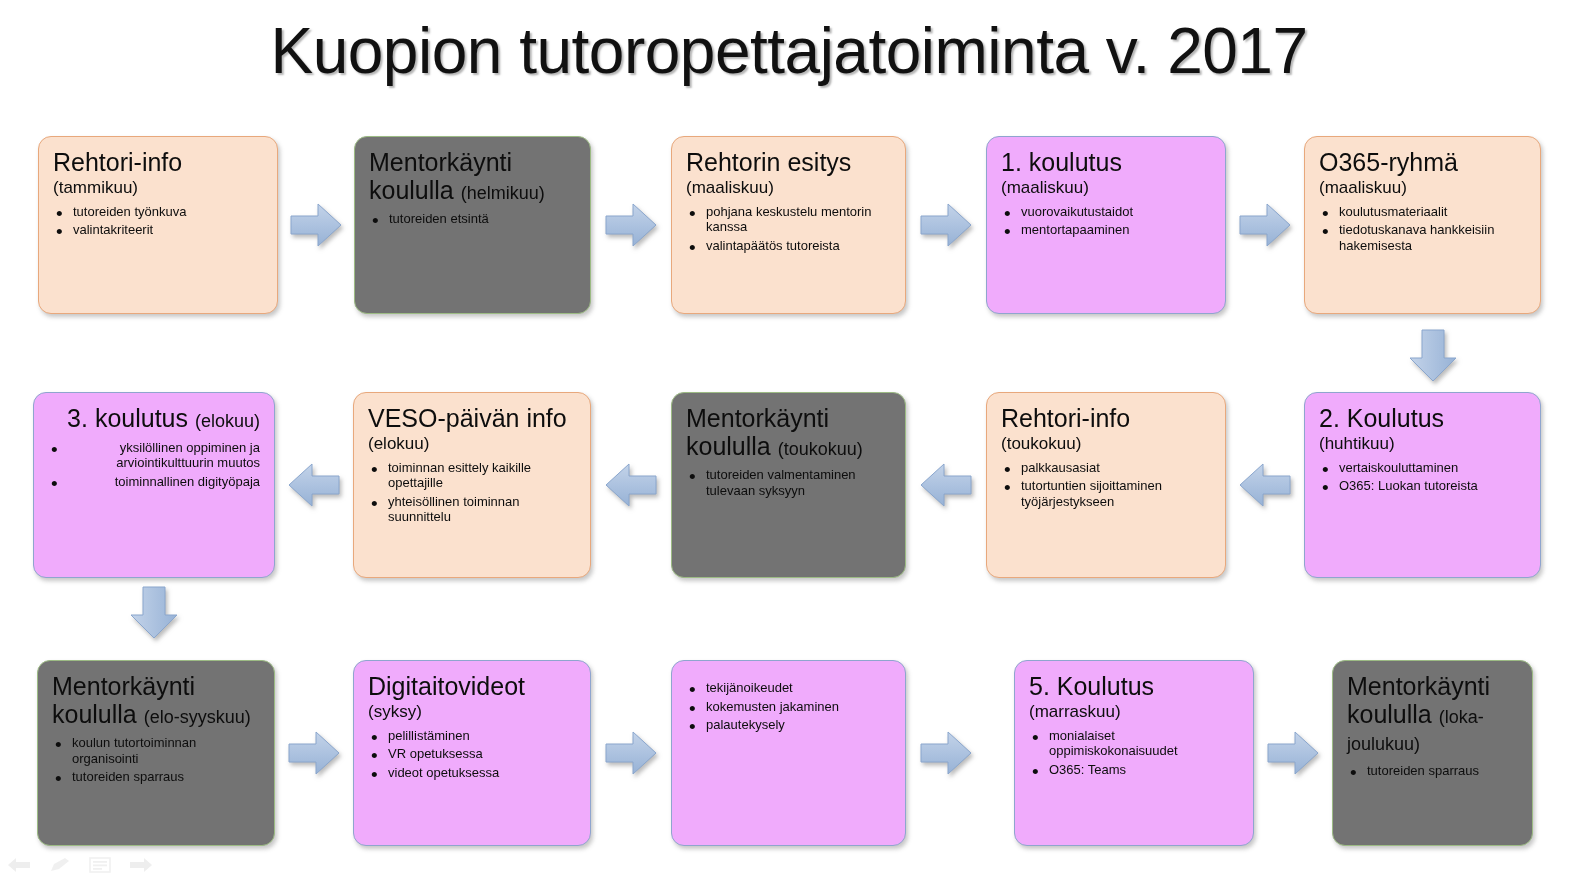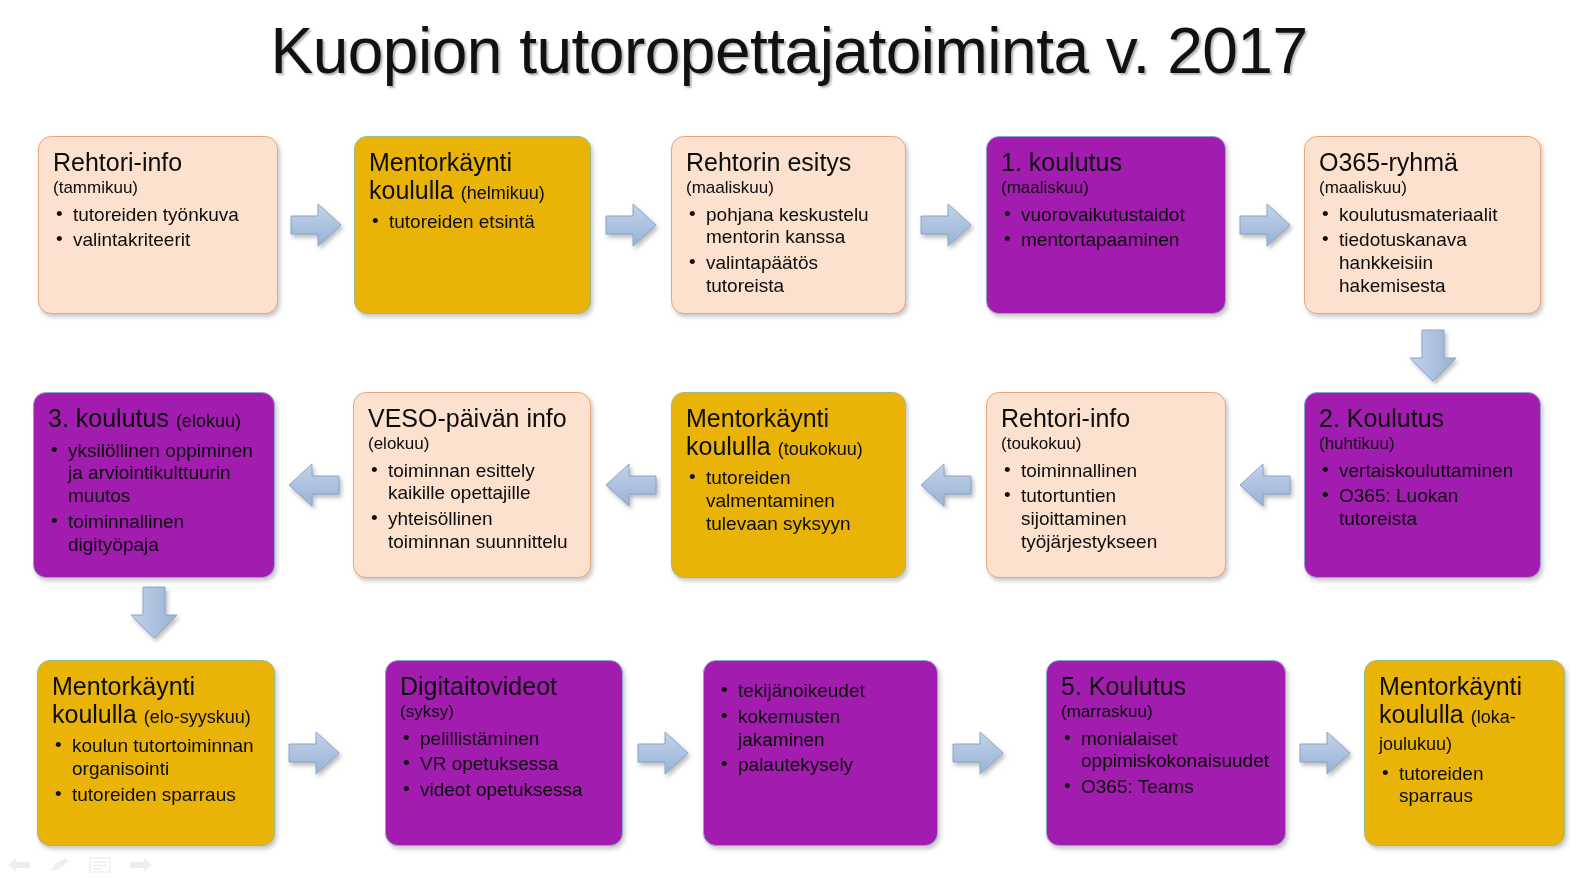--- a/index.html
+++ b/index.html
@@ -50,22 +50,22 @@
   
   .node {
     position: relative;
     border-radius: 13px;
     border: 1.2px solid;
     padding: 12px 14px 10px 14px;
     overflow: hidden;
     box-shadow: 2px 3px 4px rgba(130,130,130,0.45);
   }
   .node.peach { background: #fbe1ce; border-color: #e8a87c; }
-  .node.green { background: #eab308; border-color: #9cbb84; }
-  .node.blue  { background: #a21caf; border-color: #8fa5ce; }
+  .node.green { background: #737373; border-color: #9cbb84; }
+  .node.blue  { background: #f0abfc; border-color: #8fa5ce; }
 
   .node-title {
     font-size: 25px;
     font-weight: 400;
     color: #0d0d0d;
     line-height: 1.1;
     margin-bottom: 1px;
   }
   .node-title .mon-inline {
     font-size: 18px;
@@ -75,21 +75,21 @@
     color: #0d0d0d;
     line-height: 1.12;
     margin-bottom: 3px;
   }
   .bullets {
     list-style: none;
     margin-top: 7px;
   }
   .bullets li {
     position: relative;
-    font-size: 19px;
+    font-size: 13px;
     line-height: 1.2;
     color: #0d0d0d;
     padding-left: 20px;
     margin-bottom: 3px;
   }
   .bullets li::before {
     content: "\2022";
     position: absolute;
     left: 3px;
     top: -1px;
@@ -234,21 +234,21 @@
         <stop offset="0%" stop-color="#c3d3e9"></stop>
             <stop offset="100%" stop-color="#97b2d6"></stop>
           </linearGradient>
         </defs>
       <path d="M17 2 L39 2 L39 30 L51 30 L28 53 L5 30 L17 30 Z" fill="url(#agv1)" stroke="#8aa6cd" stroke-width="1"></path>
     </svg>
   </div>
 
   <div class="row" id="row2">
 
-    <div class="node blue" style="margin-left:33px; width:242px; height:186px;">
+    <div class="node blue" style="margin-left:33px; width:242px; height:186px;text-align:right;">
       <div class="node-title">
         <span>3. koulutus</span>
         <span class="mon-inline">(elokuu)</span>
       </div>
       <ul class="bullets">
         <li>yksilöllinen oppiminen ja arviointikulttuurin muutos</li>
         <li>toiminnallinen digityöpaja</li>
       </ul>
     </div>
 
@@ -304,21 +304,21 @@
             </linearGradient>
           </defs>
         <path d="M52 15 L25 15 L25 3 L2 24 L25 45 L25 33 L52 33 Z" fill="url(#agl3)" stroke="#8aa6cd" stroke-width="1"></path>
       </svg>
     </div>
 
     <div class="node peach" style="width:240px; height:186px;">
       <div class="node-title">Rehtori-info</div>
       <div class="node-sub">(toukokuu)</div>
       <ul class="bullets">
-        <li>toiminnallinen</li>
+        <li>palkkausasiat</li>
         <li>tutortuntien sijoittaminen työjärjestykseen</li>
       </ul>
     </div>
 
     <div class="arrow-cell" style="width:78px; height:186px;">
       <svg class="arrow-h" width="54" height="48" viewBox="0 0 54 48">
         <defs>
             <linearGradient id="agl4" x1="0" y1="0" x2="0" y2="1">
           <stop offset="0%" stop-color="#c3d3e9"></stop>
               <stop offset="100%" stop-color="#97b2d6"></stop>
@@ -368,21 +368,21 @@
         <defs>
             <linearGradient id="agr1" x1="0" y1="0" x2="0" y2="1">
           <stop offset="0%" stop-color="#c3d3e9"></stop>
               <stop offset="100%" stop-color="#97b2d6"></stop>
             </linearGradient>
           </defs>
         <path d="M2 15 L29 15 L29 3 L52 24 L29 45 L29 33 L2 33 Z" fill="url(#agr1)" stroke="#8aa6cd" stroke-width="1"></path>
       </svg>
     </div>
 
-    <div class="node blue" style="width:238px; height:186px;margin-left:32px;">
+    <div class="node blue" style="width:238px; height:186px;">
       <div class="node-title">Digitaitovideot</div>
       <div class="node-sub">(syksy)</div>
       <ul class="bullets">
         <li>pelillistäminen</li>
         <li>VR opetuksessa</li>
         <li>videot opetuksessa</li>
       </ul>
     </div>
 
     <div class="arrow-cell" style="width:80px; height:186px;">

